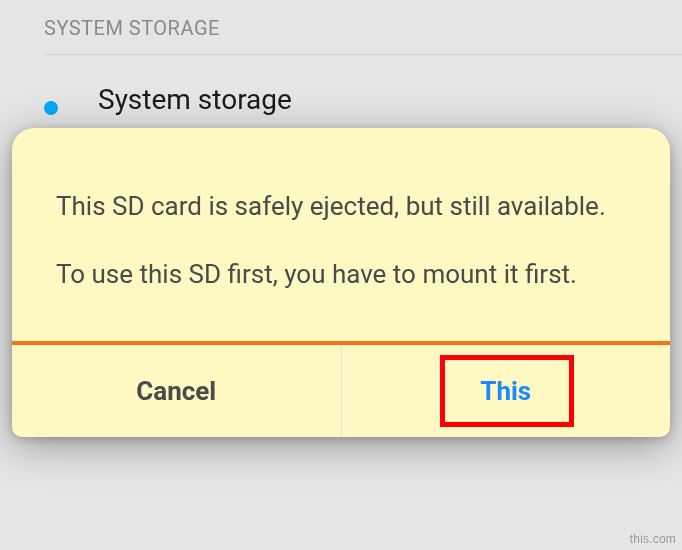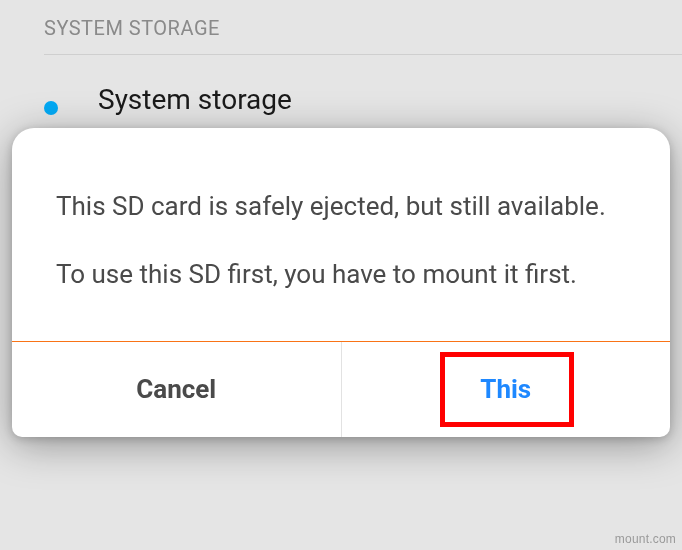--- a/index.html
+++ b/index.html
@@ -53,35 +53,35 @@
     font-size: 24px;
     margin-top: 6px;
     font-weight: 400;
   }
   
   .dialog {
     position: absolute;
     left: 12px;
     right: 12px;
     top: 128px;
-    background: #ffffff;
+    background: #fef9c3;
     border-radius: 22px 22px 10px 10px;
     box-shadow: 0 8px 40px rgba(0,0,0,0.35), 0 2px 8px rgba(0,0,0,0.18);
     overflow: hidden;
   }
   .dialog-body {
     padding: 60px 44px 48px 44px;
     color: #4a4a4a;
     font-size: 26px;
     line-height: 1.4;
   }
   .dialog-body p + p { margin-top: 32px; }
   .dialog-actions {
     display: flex;
-    border-top: 1px solid #f97316;
+    border-top: 4px solid #f97316;
     height: 96px;
   }
   .dialog-actions .sep {
     width: 1px;
     background: #e2e2e2;
   }
   .action-btn {
     flex: 1;
     display: flex;
     align-items: center;
@@ -134,13 +134,13 @@
       <span>Cancel</span>
     </div>
     <div class="sep"></div>
     <div class="action-btn primary">
       <span>This</span>
       <div class="highlight-box" style="left:98px; right:96px; top:10px; bottom:10px;"></div>
     </div>
   </div>
 </div>
 
-<div class="watermark">mount.com</div>
+<div class="watermark">this.com</div>
 
 </body></html>

